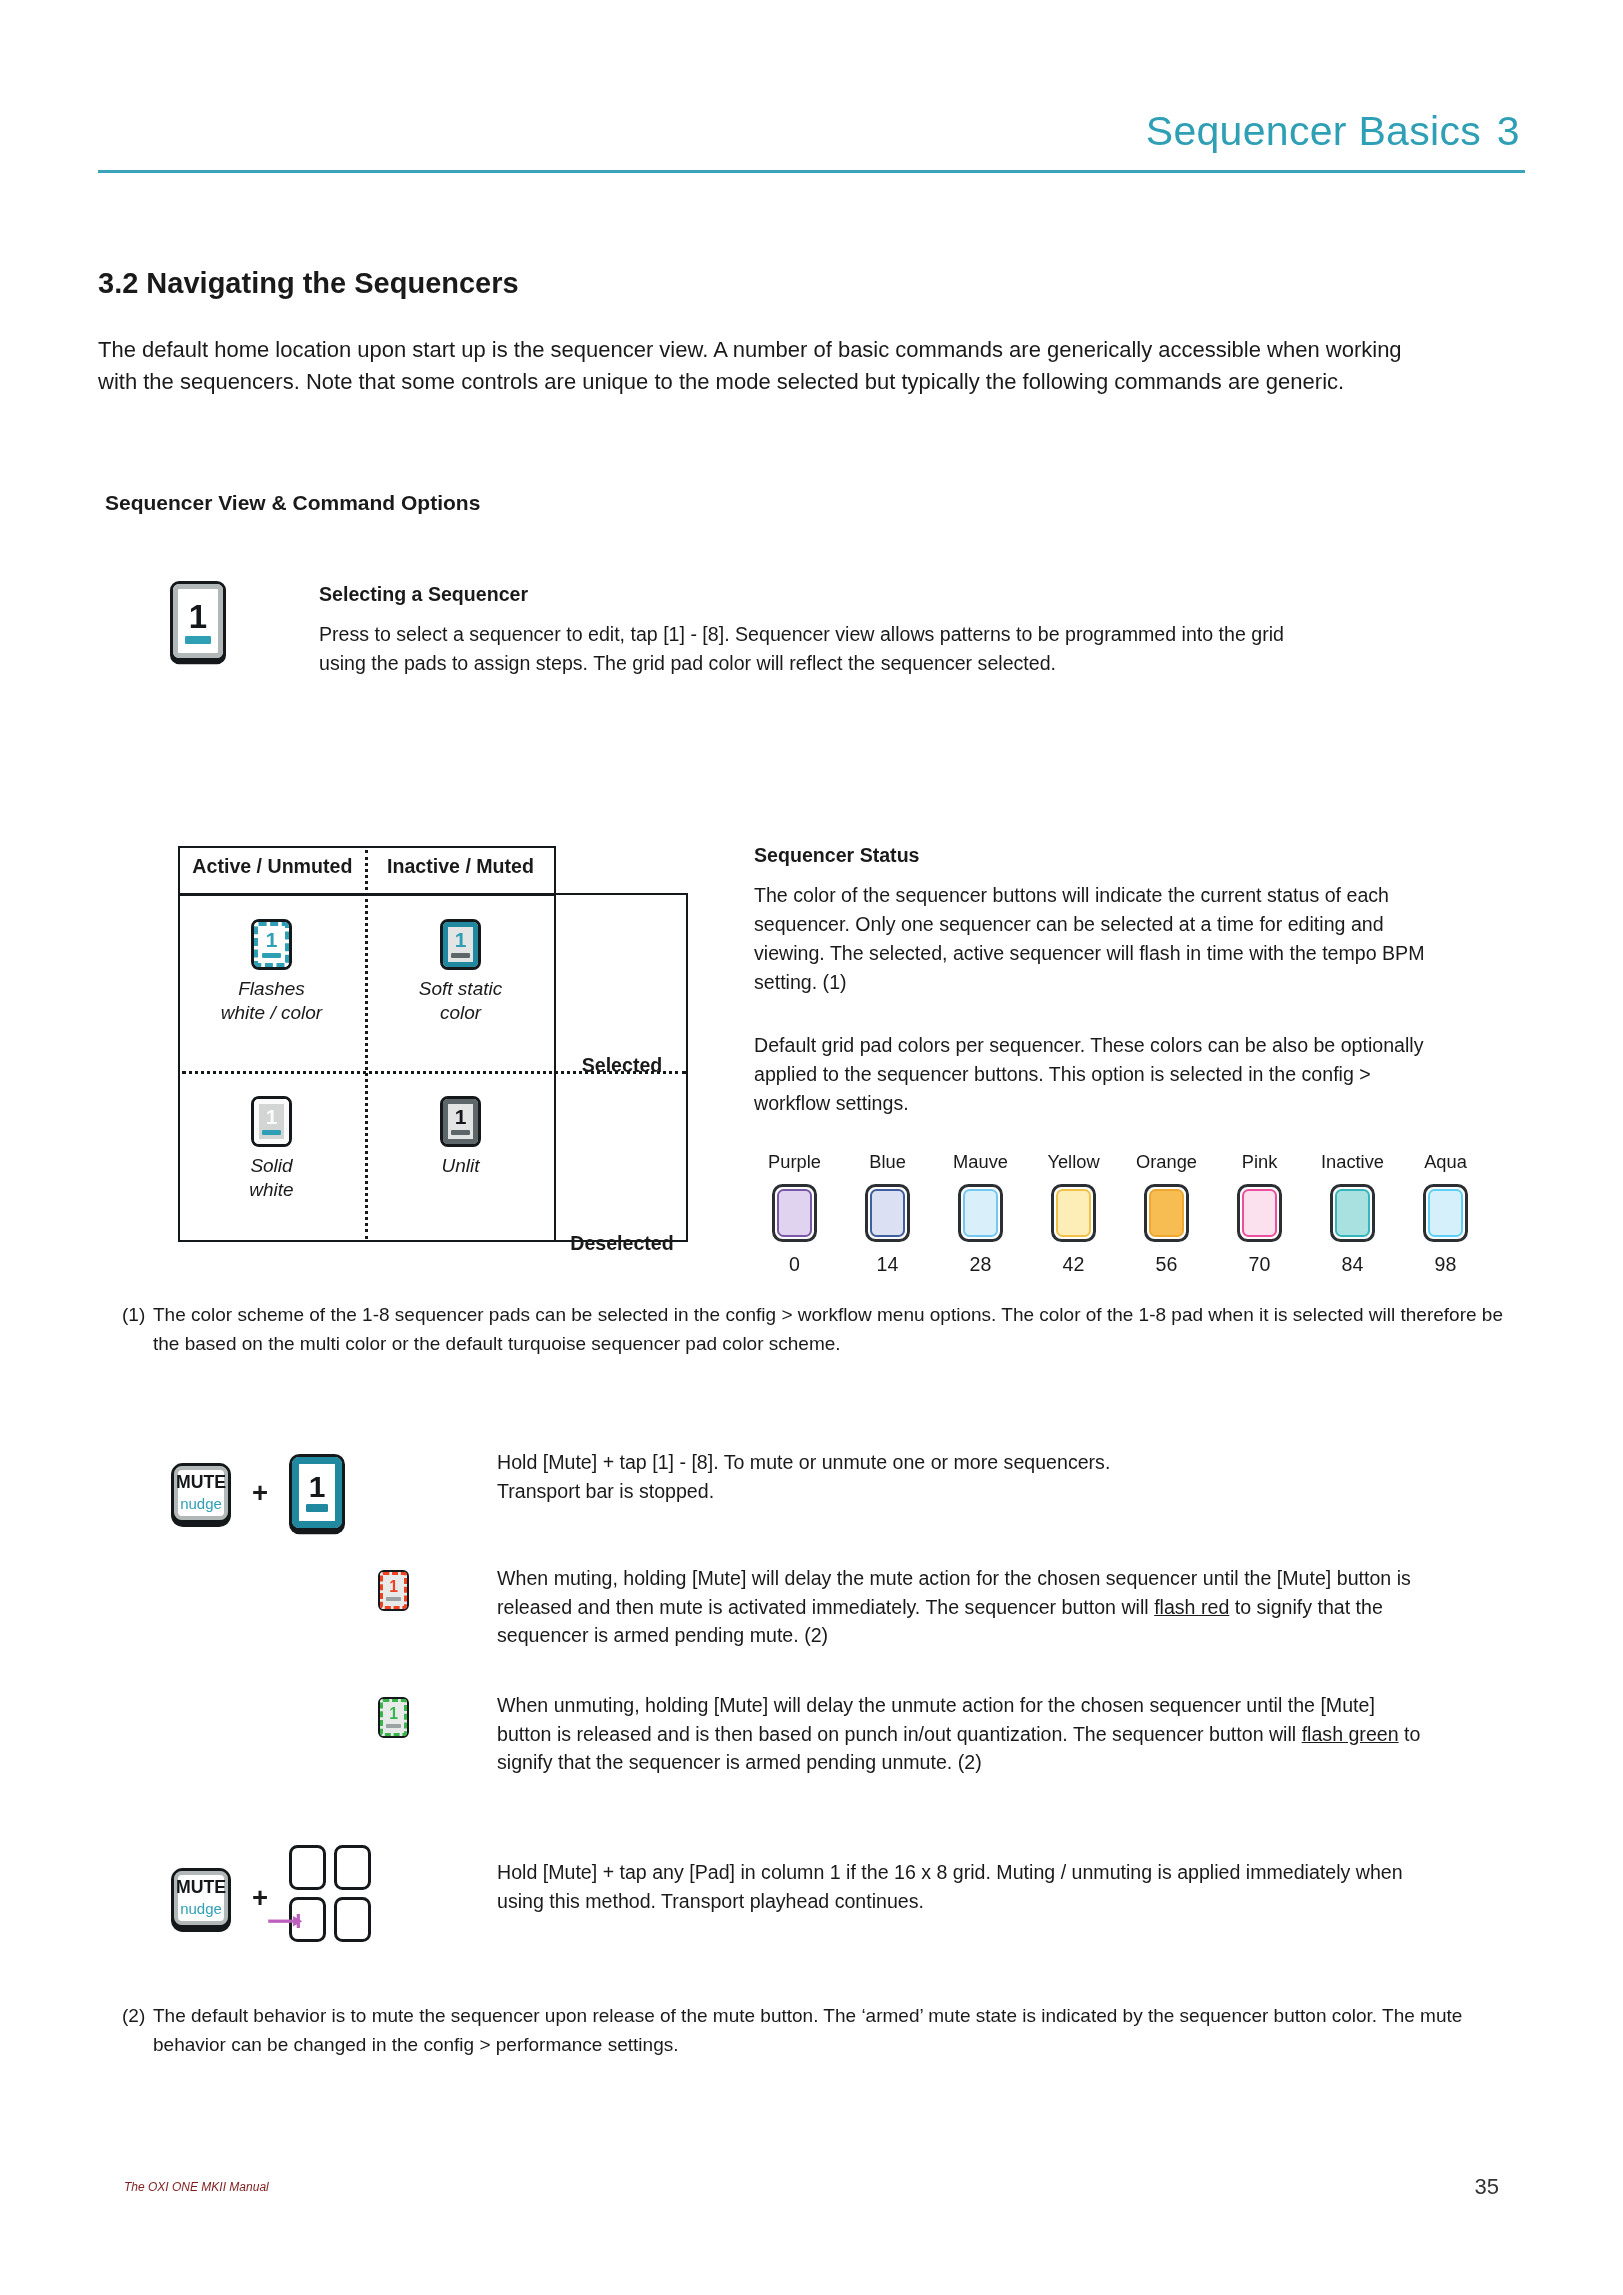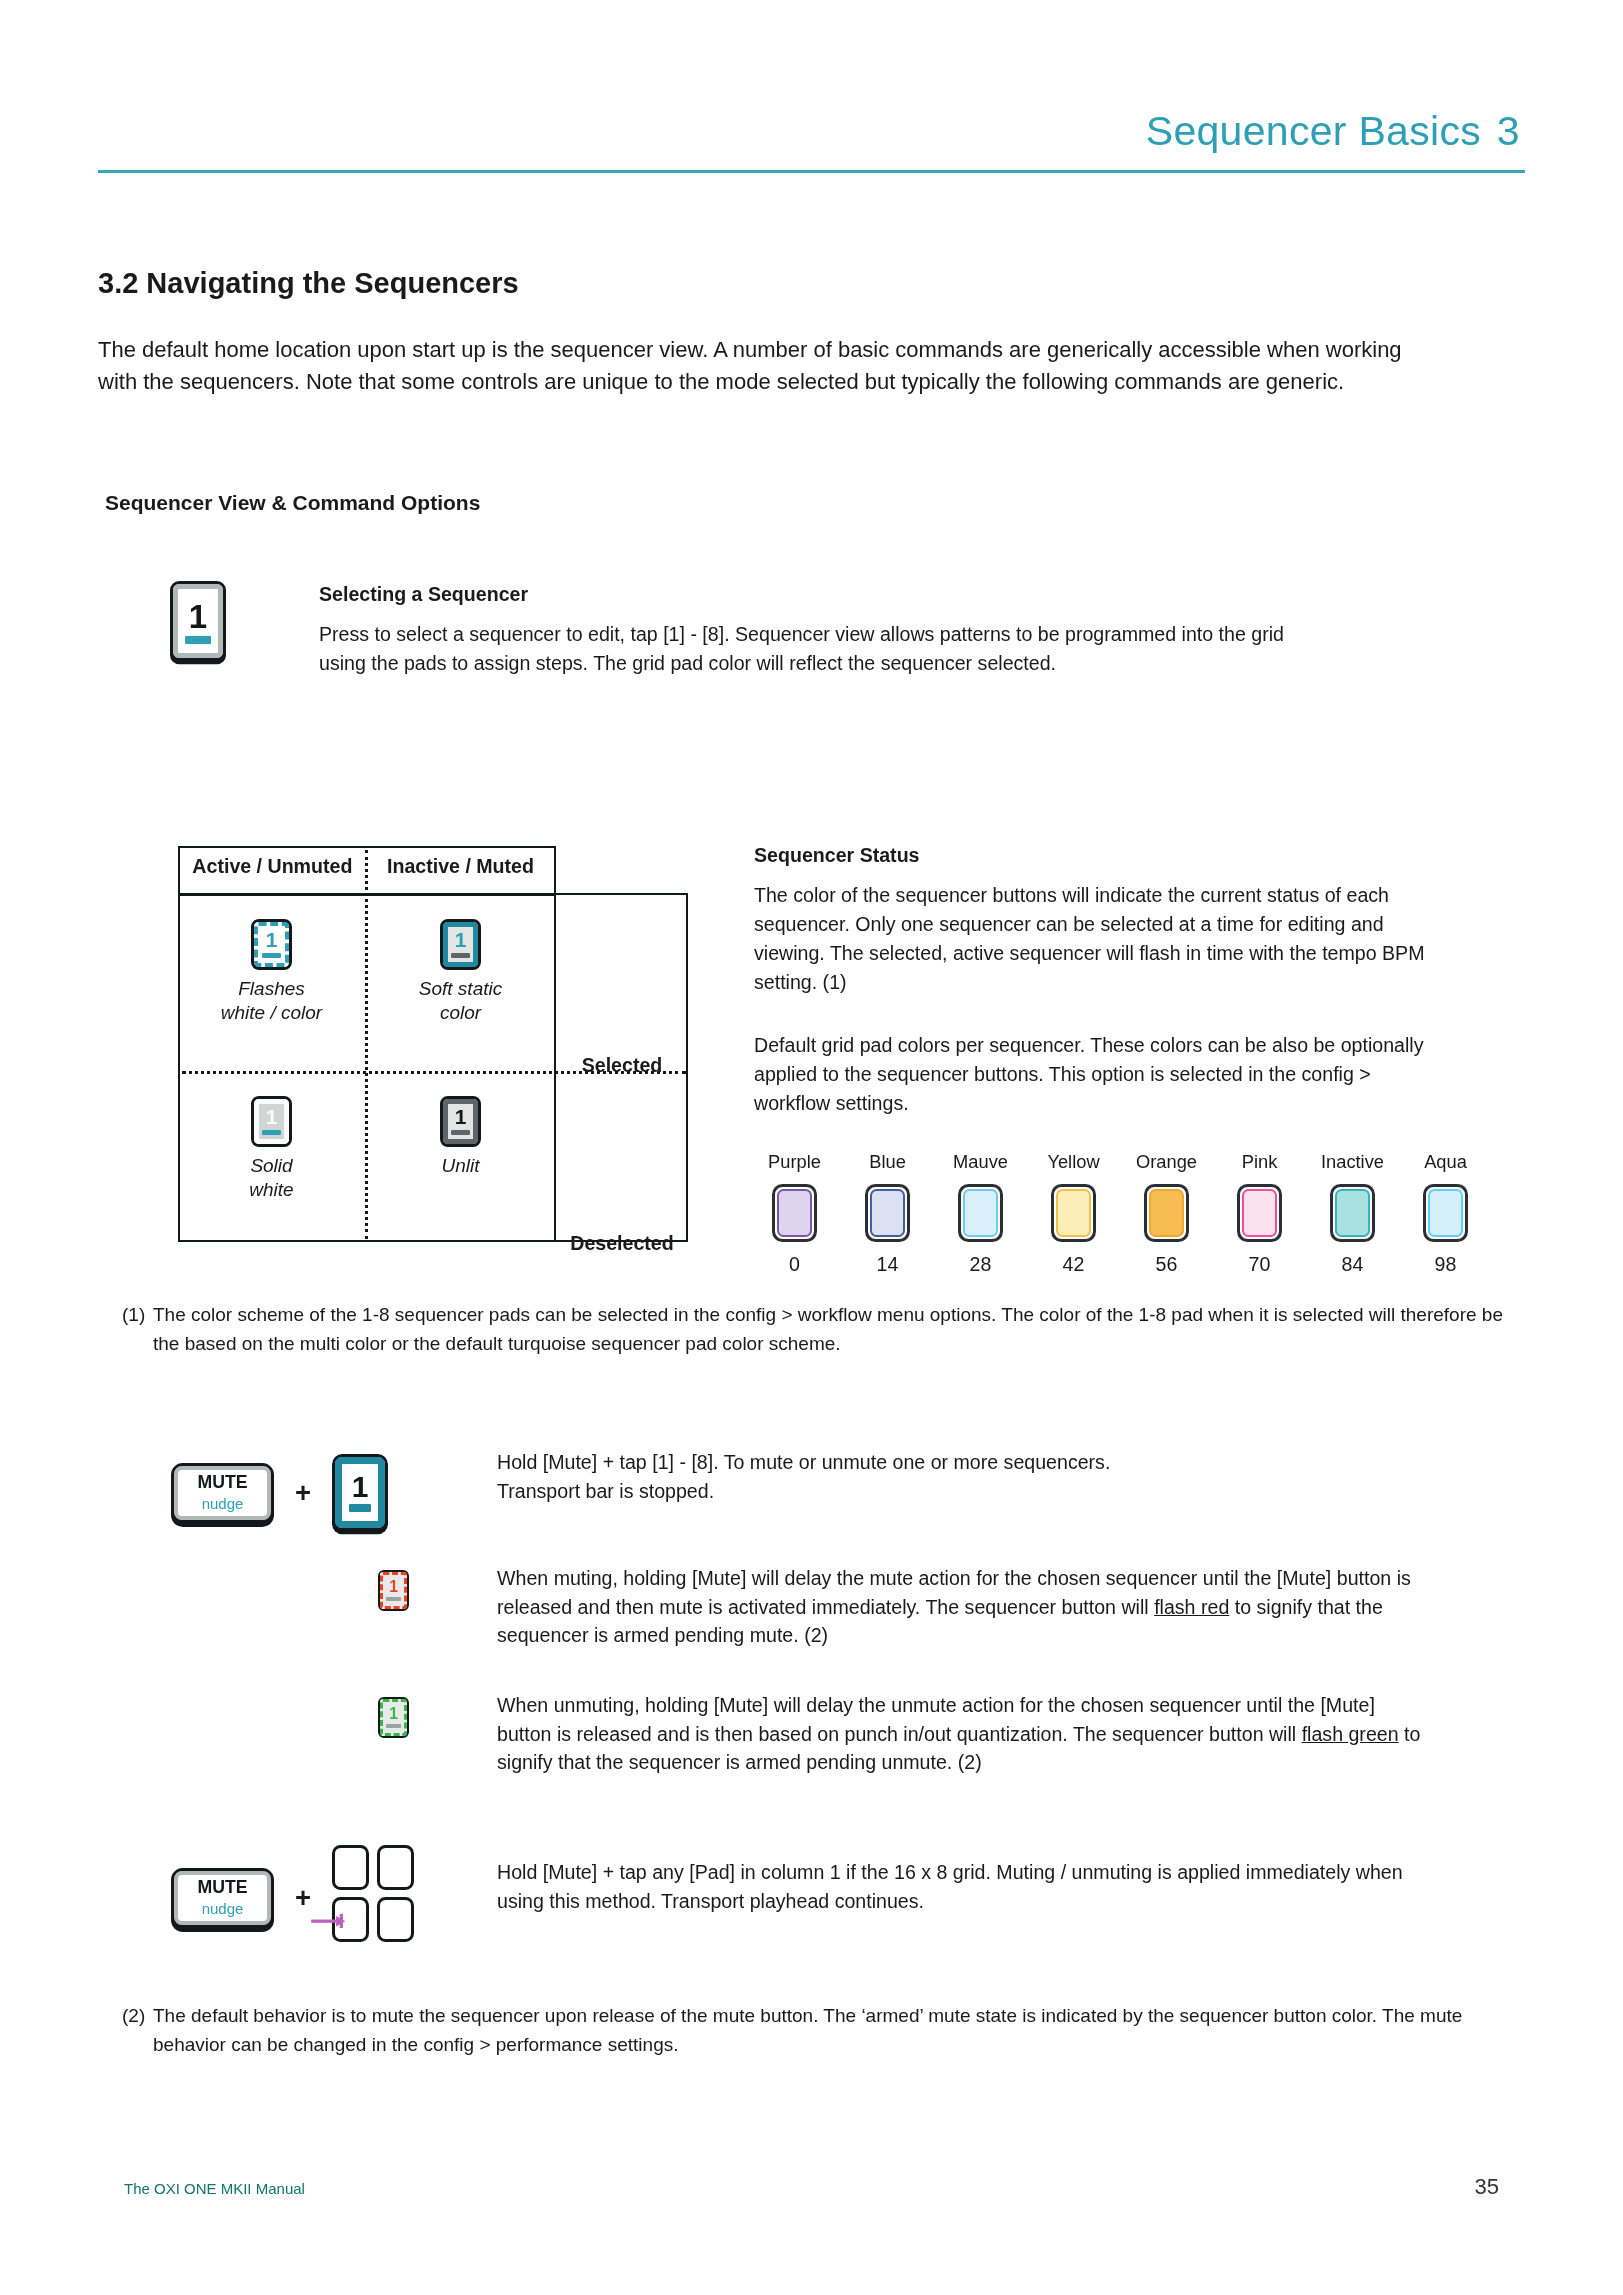--- a/index.html
+++ b/index.html
@@ -181,21 +181,21 @@
     font-size:19px;line-height:1.5;
   }
   .fn .num{position:absolute;left:0;top:0;}
   .fn .txt{display:block;padding-left:31px;}
   .fn1{top:1301px;}
   .fn2{top:2002px;}
 
   
   .mutekey{
     position:relative;box-sizing:border-box;
-    width:103px;height:60px;
+    width:60px;height:60px;
     border:3.9px solid #15181a;border-radius:11.8px;background:#4d7c0f;
     display:flex;align-items:center;justify-content:center;
     box-shadow:0 3.9px 0 0 #15181a;
   }
   .mutekey .in{
     box-sizing:border-box;width:100%;height:100%;
     border:4.6px solid #b2b8b8;border-radius:7.9px;background:#fff;
     display:flex;flex-direction:column;align-items:center;justify-content:center;
   }
   .mutekey .t1{font-size:17.7px;font-weight:bold;line-height:1;color:#15181a;}
@@ -260,21 +260,21 @@
   .pad.p4{left:45px;top:52px;}
   .playhead{
     position:absolute;left:-21px;top:69px;
     width:41px;height:14.4px;
   }
   .blk-mute2{position:absolute;left:497px;top:1858px;width:929px;}
 
   
   .footer-left{
     position:absolute;left:124px;top:2180px;
-    font-size:15px;color:#0f766e;
+    font-size:12px;color:#7f1d1d;font-style:italic;
   }
   .footer-right{
     position:absolute;right:124px;top:2174px;
     font-size:22px;color:#333;
   }
   u{text-decoration:underline;}
 </style>
 </head>
 <body>
 

